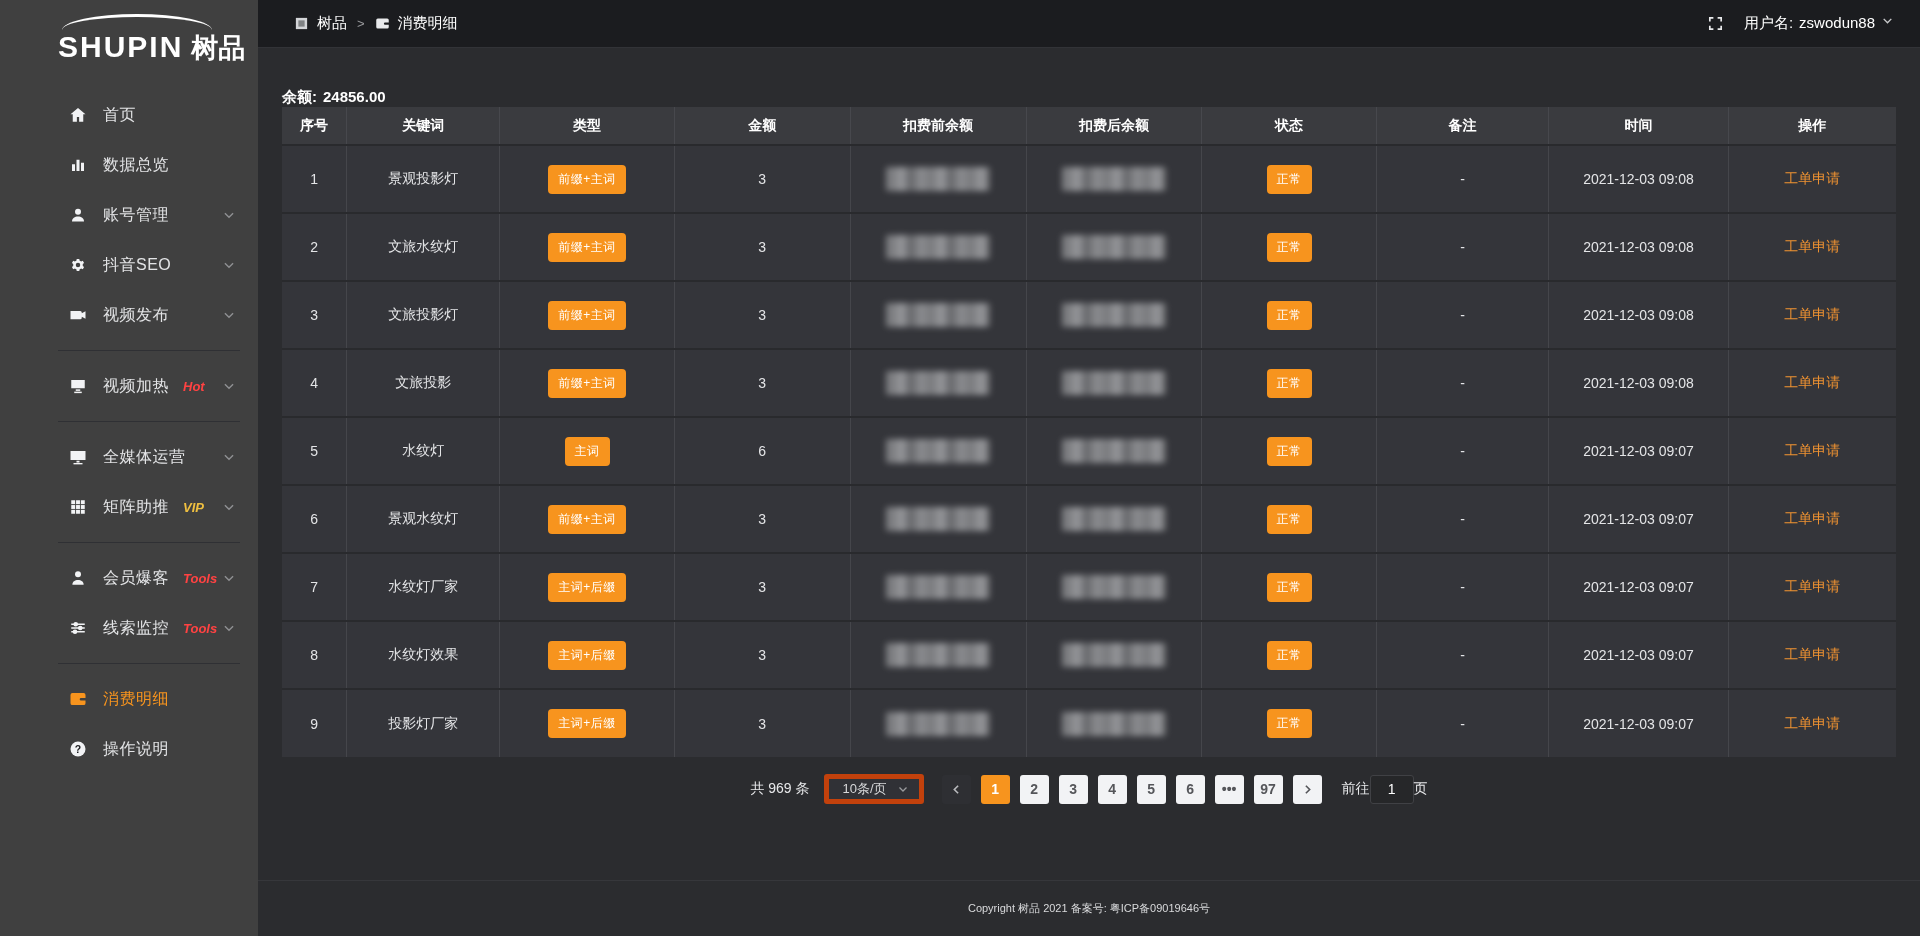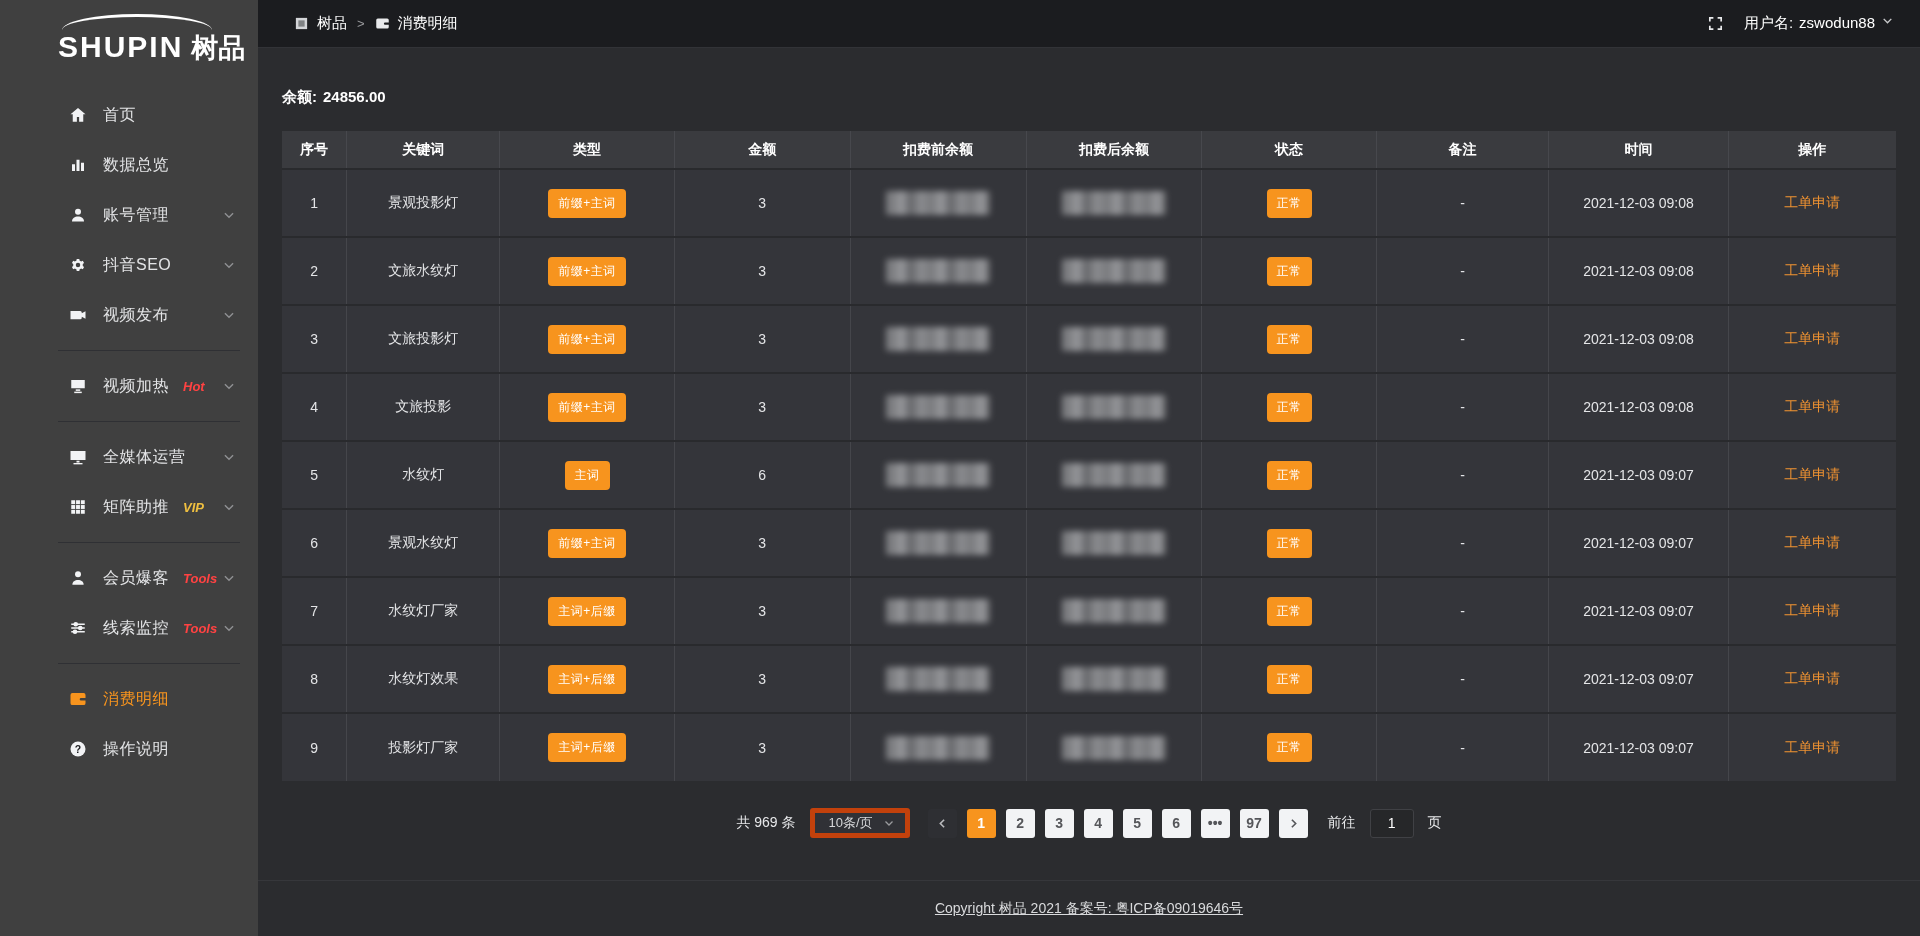--- a/index.html
+++ b/index.html
@@ -33,45 +33,45 @@
   .topbar-right { margin-left:auto; display:flex; align-items:center; gap:20px; }
   .fs-btn { display:inline-flex; cursor:pointer; color:#e9eaec; }
   .user-box { display:flex; align-items:flex-start; gap:6px; font-size:15px; cursor:pointer; color:#fff; }
   .user-box .chev { display:inline-flex; color:#c9cacc; }
 
   .content { flex:1; padding:0 24px; }
   .balance { margin-top:40px; font-size:15px; font-weight:bold; color:#fff; }
   .balance .bval { margin-left:6px; }
 
   
-  table { width:100%; border-collapse:collapse; table-layout:fixed; margin-top:24px; background:#34353a; }
+  table { width:100%; border-collapse:collapse; table-layout:fixed; background:#34353a; }
   thead th { height:38px; background:#3a3b3f; color:#fff; font-size:14px; font-weight:bold; border-right:1px solid #47484d; border-bottom:2px solid #292a2d; }
   thead th:last-child { border-right:none; }
   tbody td { height:68px; text-align:center; vertical-align:middle; font-size:14px; color:#e4e5e7; border-right:1px solid #45464b; border-bottom:2px solid #292a2d; }
   tbody td:last-child { border-right:none; }
   tbody tr:last-child td { border-bottom:none; }
   .badge { display:inline-block; background:#f7941e; color:#fff; font-size:12px; padding:6px 10px; border-radius:4px; letter-spacing:0.5px; }
   .blur { width:104px; height:24px; margin:0 auto; border-radius:2px; opacity:.8;
           background:repeating-linear-gradient(90deg,#8f9093 0 10px,#a8a9ac 10px 20px,#7b7c7f 20px 30px,#9c9da0 30px 40px);
           filter:blur(3px); }
   .action-link { color:#ef9231; cursor:pointer; font-size:14px; }
 
   
-  .pagination { margin-top:27px; display:flex; align-items:center; justify-content:center; gap:10px; color:#e7e8ea; font-size:14px; }
+  .pagination { margin-top:17px; display:flex; align-items:center; justify-content:center; gap:10px; color:#e7e8ea; font-size:14px; }
   .pg-total { margin-right:4px; }
   .pg-size { display:flex; align-items:center; gap:10px; background:#303136; color:#d6d7d9; height:30px; padding:0 10px 0 14px; border-radius:3px; font-size:13px; cursor:pointer; border:5px solid #c2410c; }
   .pg-size .chev { display:inline-flex; color:#9a9b9e; }
   .pg-btn { min-width:29px; height:29px; display:inline-flex; align-items:center; justify-content:center; background:#f2f3f5; color:#55565a; font-size:14px; font-weight:bold; border-radius:3px; cursor:pointer; padding:0 6px; }
   .pg-btn.active { background:#f7941e; color:#fff; }
   .pg-btn.prev { background:#2e2f33; color:#b9babd; margin-left:8px; }
-  .pg-goto { display:flex; align-items:center; gap:14px; margin-left:10px; }
+  .pg-goto { display:flex; align-items:center; gap:0; margin-left:10px; }
   .goto-input { width:44px; height:29px; background:#262729; border:1px solid #404145; border-radius:3px; color:#fff; text-align:center; font-size:14px; font-family:inherit; }
 
   
-  .footer { height:56px; border-top:1px solid #36373b; display:flex; align-items:center; justify-content:center; color:#d9dadc; font-size:14px; background:#2b2c2f;text-decoration:underline; }
+  .footer { height:56px; border-top:1px solid #36373b; display:flex; align-items:center; justify-content:center; color:#d9dadc; font-size:11px; background:#2b2c2f; }
 
   svg { display:block; }
 </style>
 </head>
 <body>
 
 <aside class="sidebar">
   <div class="logo">
     <div class="logo-arc"></div>
     <div>

